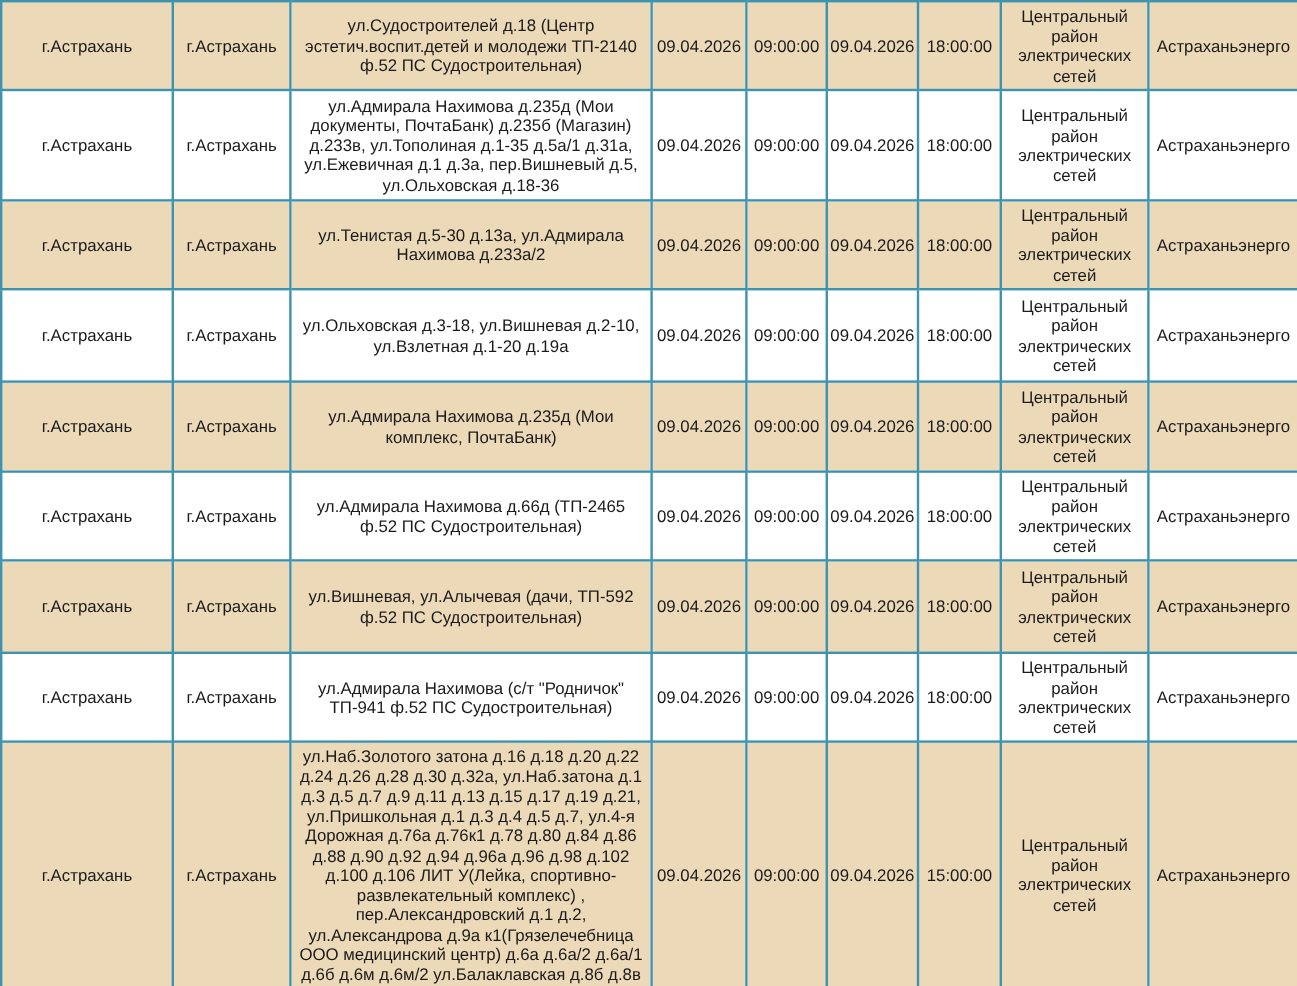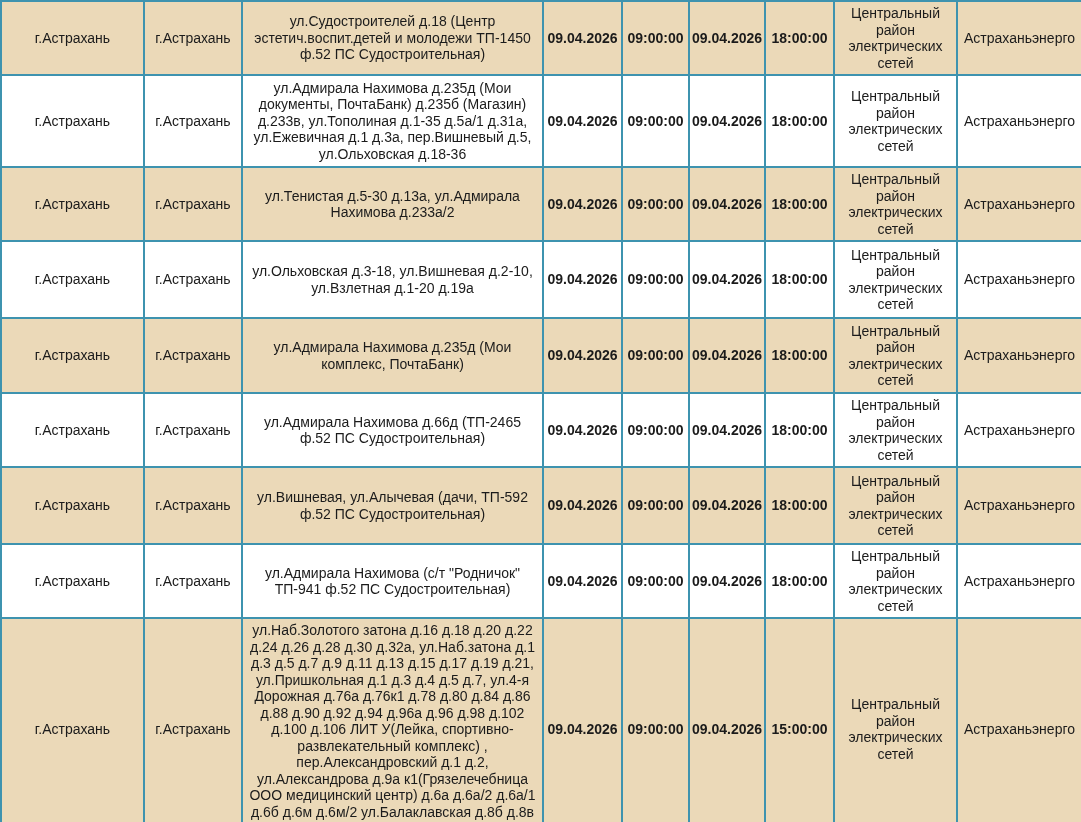--- a/index.html
+++ b/index.html
@@ -19,21 +19,21 @@
   .outage-table td {
     border: 2px solid var(--border-color, #3e93af);
     text-align: center;
     vertical-align: middle;
     padding: 3px 6px;
     overflow: hidden;
     word-wrap: break-word;
   }
   tr.row-beige td { background: var(--beige-color, #ebd9b8); }
   tr.row-white td { background: var(--white-color, #ffffff); }
-  td.cell-nowrap { white-space: nowrap; padding: 3px 1px; font-weight: bold; }
+  td.cell-nowrap { white-space: nowrap; padding: 3px 1px; }
   td.cell-network-district { padding: 3px 9px; margin-left: 31px; }
   td.cell-addresses { padding: 3px 5px; }
 </style>
 </head>
 <body>
 
 <table class="outage-table">
   <colgroup>
     <col style="width:143px">
     <col style="width:98px">
@@ -42,21 +42,21 @@
     <col style="width:67px">
     <col style="width:76px">
     <col style="width:69px">
     <col style="width:123px">
     <col style="width:125px">
   </colgroup>
   <tbody id="table-body">
       <tr class="row-beige" style="height: 73px;">
         <td class="cell-city">г.Астрахань</td>
         <td class="cell-locality">г.Астрахань</td>
-        <td class="cell-addresses">ул.Судостроителей д.18 (Центр эстетич.воспит.детей и молодежи ТП-1450 ф.52 ПС Судостроительная)</td>
+        <td class="cell-addresses">ул.Судостроителей д.18 (Центр эстетич.воспит.детей и молодежи ТП-2140 ф.52 ПС Судостроительная)</td>
         <td class="cell-disconnect-date cell-nowrap">09.04.2026</td>
         <td class="cell-disconnect-time cell-nowrap">09:00:00</td>
         <td class="cell-reconnect-date cell-nowrap">09.04.2026</td>
         <td class="cell-reconnect-time cell-nowrap">18:00:00</td>
         <td class="cell-network-district">Центральный район электрических сетей</td>
         <td class="cell-power-company">Астраханьэнерго</td>
       </tr>
       <tr class="row-white" style="height: 92px;">
         <td class="cell-city">г.Астрахань</td>
         <td class="cell-locality">г.Астрахань</td>

